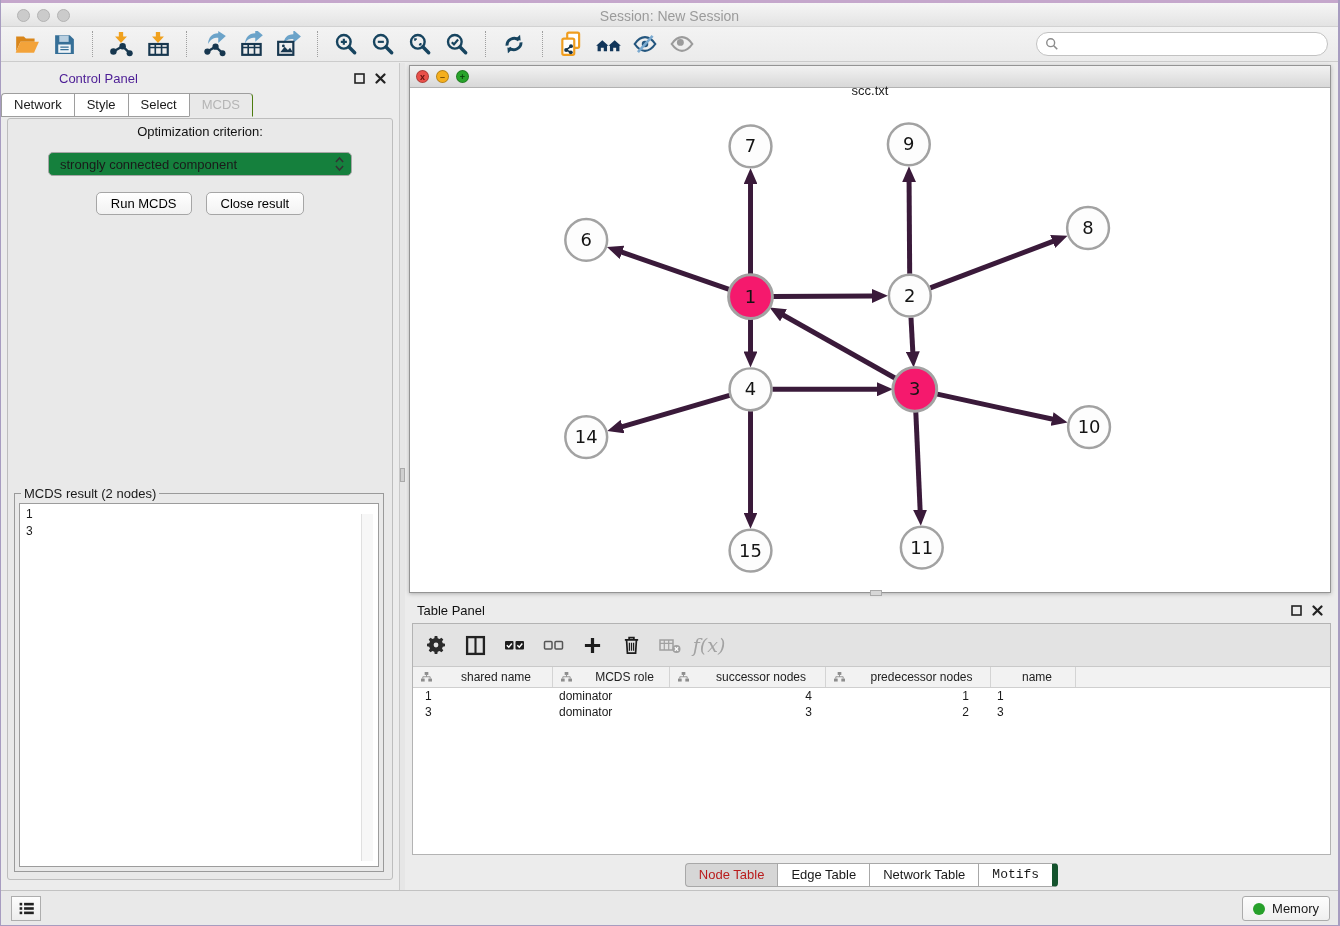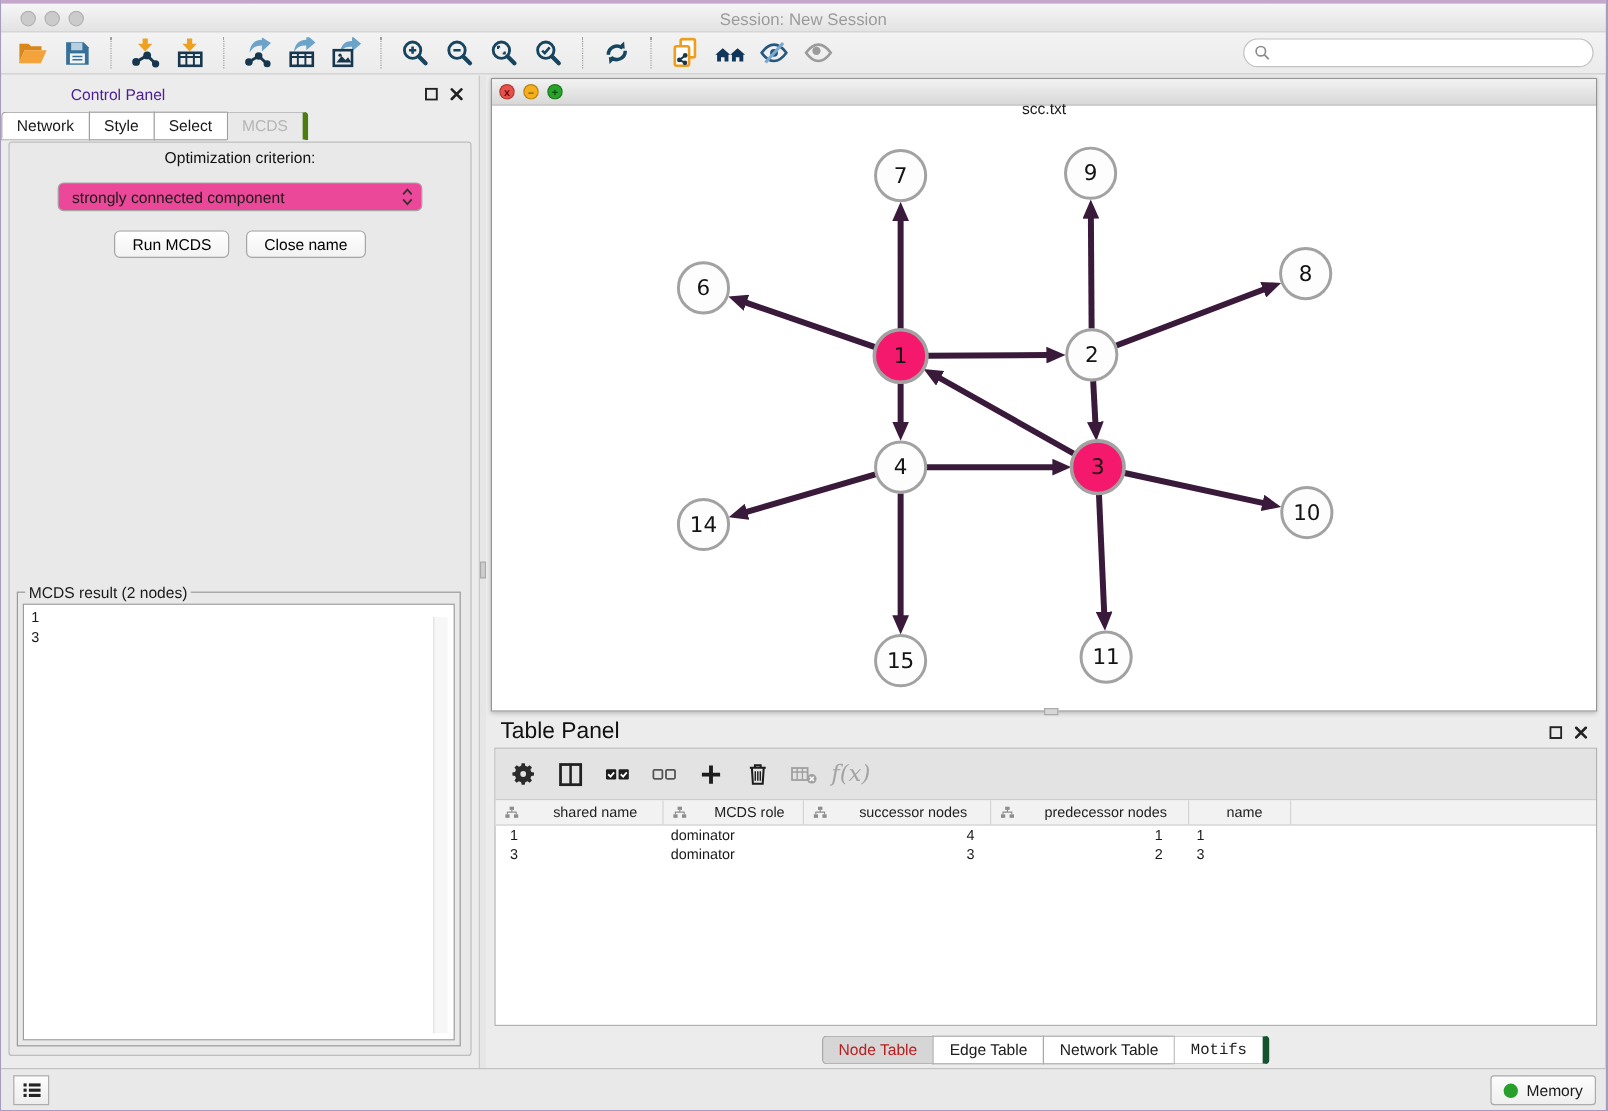--- a/index.html
+++ b/index.html
@@ -30,26 +30,26 @@
   
   .control-panel { width:398px; position:relative; background:#ececec; }
   .cp-header { height:26px; display:flex; align-items:center; padding:4px 12px 0 10px; }
   .cp-title { font-size:13px; color:#4c1d95;margin-left:48px; }
   .panel-btns { margin-left:auto; display:flex; gap:8px; align-items:center; }
   .panel-btn { width:13px; height:13px; display:flex; align-items:center; justify-content:center; }
   .cp-tabs { display:flex; justify-content:flex-start; margin-top:4px; position:relative; z-index:2; }
   .cp-tab { font-size:13px; padding:3px 12px 4px; border:1px solid #9e9e9e; background:#fff;
             border-right:none; }
   .cp-tab:first-child { border-top-left-radius:4px; }
-  .cp-tab.last { border-right:5px solid #4d7c0f; border-top-right-radius:4px; }
+  .cp-tab.last { border-right:1px solid #4d7c0f; border-top-right-radius:4px; }
   .cp-tab.sel { background:#e9e9e9; color:#b5b5b5; border-bottom:1px solid #e9e9e9; }
   .cp-box { position:absolute; left:6px; right:6px; top:55px; bottom:10px; background:#e9e9e9;
             border:1px solid #bdbdbd; border-radius:3px; padding-top:5px; }
   .opt-label { text-align:center; font-size:13px; color:#111; }
-  .opt-select { margin:13px 40px 16px; height:24px; background:#ec4899; border:1px solid #a6a6a6; border-radius:5px;
+  .opt-select { margin:13px 40px 16px; height:24px; background:#15803d; border:1px solid #a6a6a6; border-radius:5px;
                 display:flex; align-items:center; padding:0 7px 0 11px; font-size:13px; }
   .opt-select .val { flex:1; }
   .cp-buttons { display:flex; justify-content:center; gap:14px; margin-top:13px; }
   .cp-btn { font-size:13px; font-family:inherit; background:linear-gradient(#ffffff,#f2f2f2); border:1px solid #a6a6a6;
             border-radius:5px; padding:3px 14px; height:23px; }
   .result-group { position:absolute; left:6px; right:8px; top:374px; bottom:7px; border:1px solid #9a9a9a;
                   background:#e9e9e9; }
   .result-legend { position:absolute; top:-8px; left:6px; background:#e9e9e9; font-size:13px; padding:0 3px; }
   .result-area { position:absolute; left:4px; right:4px; top:9px; bottom:4px; background:#fff; border:1px solid #9c9c9c;
                  font-size:12px; line-height:17px; padding:2px 0 0 6px; white-space:pre; overflow:hidden; }
@@ -73,21 +73,21 @@
   .nw-yellow { background:#f5af1d; color:#774f04; }
   .nw-green { background:#28a32a; color:#0c4b0d; }
   .nw-title { position:absolute; left:0; right:0; text-align:center; font-size:13px; color:#1c1c1c;margin-top:28px; }
   .nw-content { position:absolute; top:22px; left:0; right:0; bottom:0; }
   .nw-content svg { width:100%; height:100%; display:block; }
   .hgrip { position:absolute; bottom:-4px; left:50%; width:12px; height:6px; background:#d7d7d7; border:1px solid #aaa; }
 
   
   .table-region { position:absolute; left:0; right:0; top:531px; bottom:0; }
   .tp-header { height:26px; display:flex; align-items:center; padding:6px 14px 0 12px; }
-  .tp-title { font-size:19px; color:#111; }
+  .tp-title { font-size:13px; color:#111; }
   .tp-container { position:absolute; left:7px; right:7px; top:29px; height:232px; border:1px solid #b3b3b3; background:#fff; }
   .tp-toolbar { height:43px; background:#e3e3e3; border-bottom:1px solid #c9c9c9; display:flex; align-items:center;
                 padding:0 10px; gap:13px; }
   .tp-ticon { width:26px; height:26px; display:flex; align-items:center; justify-content:center; }
   .fx-label { font-size:19px; font-style:italic; font-family:"DejaVu Serif",serif; color:#a3a3a3; }
   .tbl-head { display:flex; height:21px; background:#f2f2f2; border-bottom:1px solid #cfcfcf; }
   .tbl-hcell { display:flex; align-items:center; font-size:12px; color:#222; border-right:1px solid #d4d4d4;
                padding-left:8px; gap:8px; overflow:hidden; justify-content:flex-start; }
   .tbl-hcell .lbl { flex:1; text-align:center; }
   .tbl-row { display:flex; height:16px; }
@@ -293,21 +293,21 @@
         <div class="opt-label">Optimization criterion:</div>
         <div class="opt-select">
           <span class="val">strongly connected component</span>
           <svg width="9" height="16" viewBox="0 0 10 17">
               <path d="M1 6.2L5 1.8 9 6.2" fill="none" stroke="#333" stroke-width="1.7"></path>
               <path d="M1 10.8l4 4.4 4-4.4" fill="none" stroke="#333" stroke-width="1.7"></path>
             </svg>
         </div>
         <div class="cp-buttons">
           <button class="cp-btn">Run MCDS</button>
-          <button class="cp-btn">Close name</button>
+          <button class="cp-btn">Close result</button>
         </div>
         <div class="result-group">
           <div class="result-legend">MCDS result (2 nodes)</div>
           <div class="result-area"><span id="result-lines">1
 3</span>
             <div class="result-scroll"></div>
           </div>
         </div>
       </div>
     </div>

